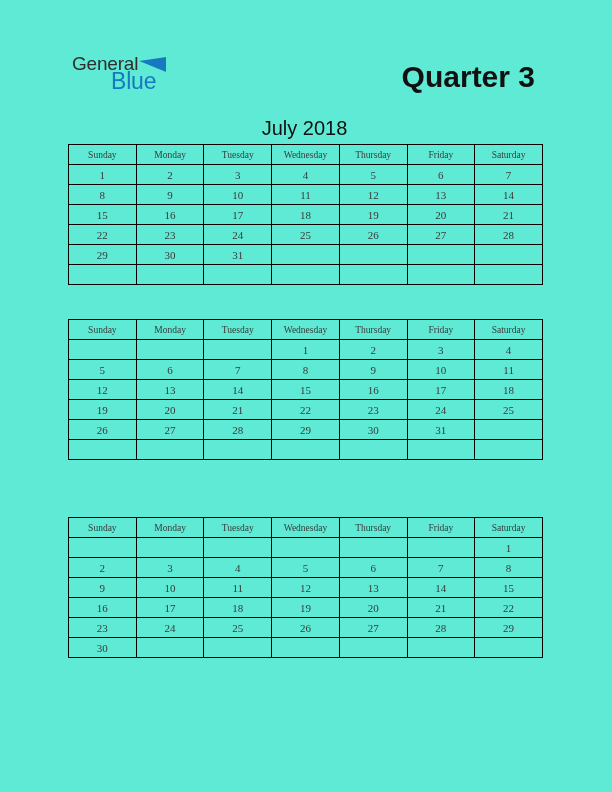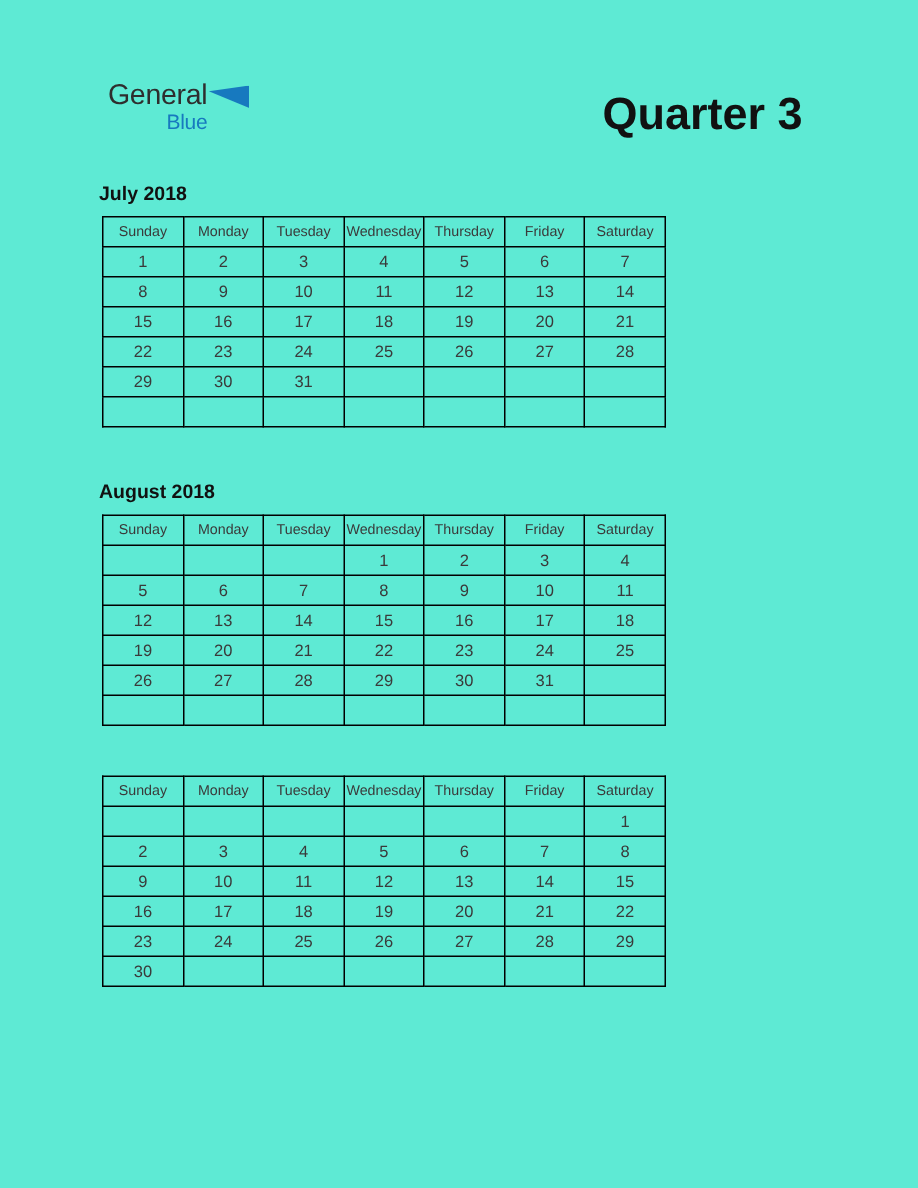--- a/index.html
+++ b/index.html
@@ -17,41 +17,42 @@
   .logo-line1 { display:flex; align-items:flex-start; }
   .logo-general {
     font-size:19px; line-height:20px; color:#2e2e2e; letter-spacing:-0.2px;
   }
   .logo-triangle {
     display:inline-block; width:27px; height:15px; margin-top:3px; margin-left:1px;
     background:#1779bf;
     clip-path:polygon(0 26%, 100% 0, 100% 100%);
   }
   .logo-line2 { margin-left:39px; margin-top:-3px; }
-  .logo-blue { font-size:14px; line-height:20px; color:#1779bf; letter-spacing:-0.2px; }
+  .logo-blue { font-size:23px; line-height:20px; color:#1779bf; letter-spacing:-0.2px; }
 
   .page-title {
     position:absolute; top:60px; right:77px;
     font-size:30px; font-weight:700; color:#111111; letter-spacing:0;
   }
 
   
   .month { position:absolute; left:68px; width:475px; }
   .month-0 { top:120px; }
   .month-1 { top:319px; }
   .month-2 { top:517px; }
 
   .month-heading {
-    font-size:13px; font-weight:700; color:#111111;
-    line-height:17px; margin:0 0 7px -2px; letter-spacing:0;
+    font-size:20px; font-weight:400; color:#111111;
+    line-height:17px; margin:0 0 7px -2px; letter-spacing:0;text-align:center;
   }
 
   table.cal {
-    width:376px; border-collapse:collapse; table-layout:fixed;
+    width:475px; border-collapse:collapse; table-layout:fixed;
     border:1.5px solid #000000;
+    font-family:Liberation Serif, serif;
   }
   table.cal th, table.cal td {
     border:1px solid #000000;
     height:20px;
     text-align:center; vertical-align:middle;
     font-weight:normal;
     overflow:hidden; white-space:nowrap;
   }
   table.cal th { font-size:9.5px; color:#3a3a3a; }
   table.cal td { font-size:11px;  color:#3a3a3a; }
@@ -140,21 +141,20 @@
             <td></td>
             <td></td>
             <td></td>
             <td></td>
           </tr>
         </tbody>
       </table>
   </section>
 
   <section class="month month-1">
-    <h2 class="month-heading">August 2018</h2>
     <table class="cal">
         <thead>
           <tr>
             <th>Sunday</th>
             <th>Monday</th>
             <th>Tuesday</th>
             <th>Wednesday</th>
             <th>Thursday</th>
             <th>Friday</th>
             <th>Saturday</th>

